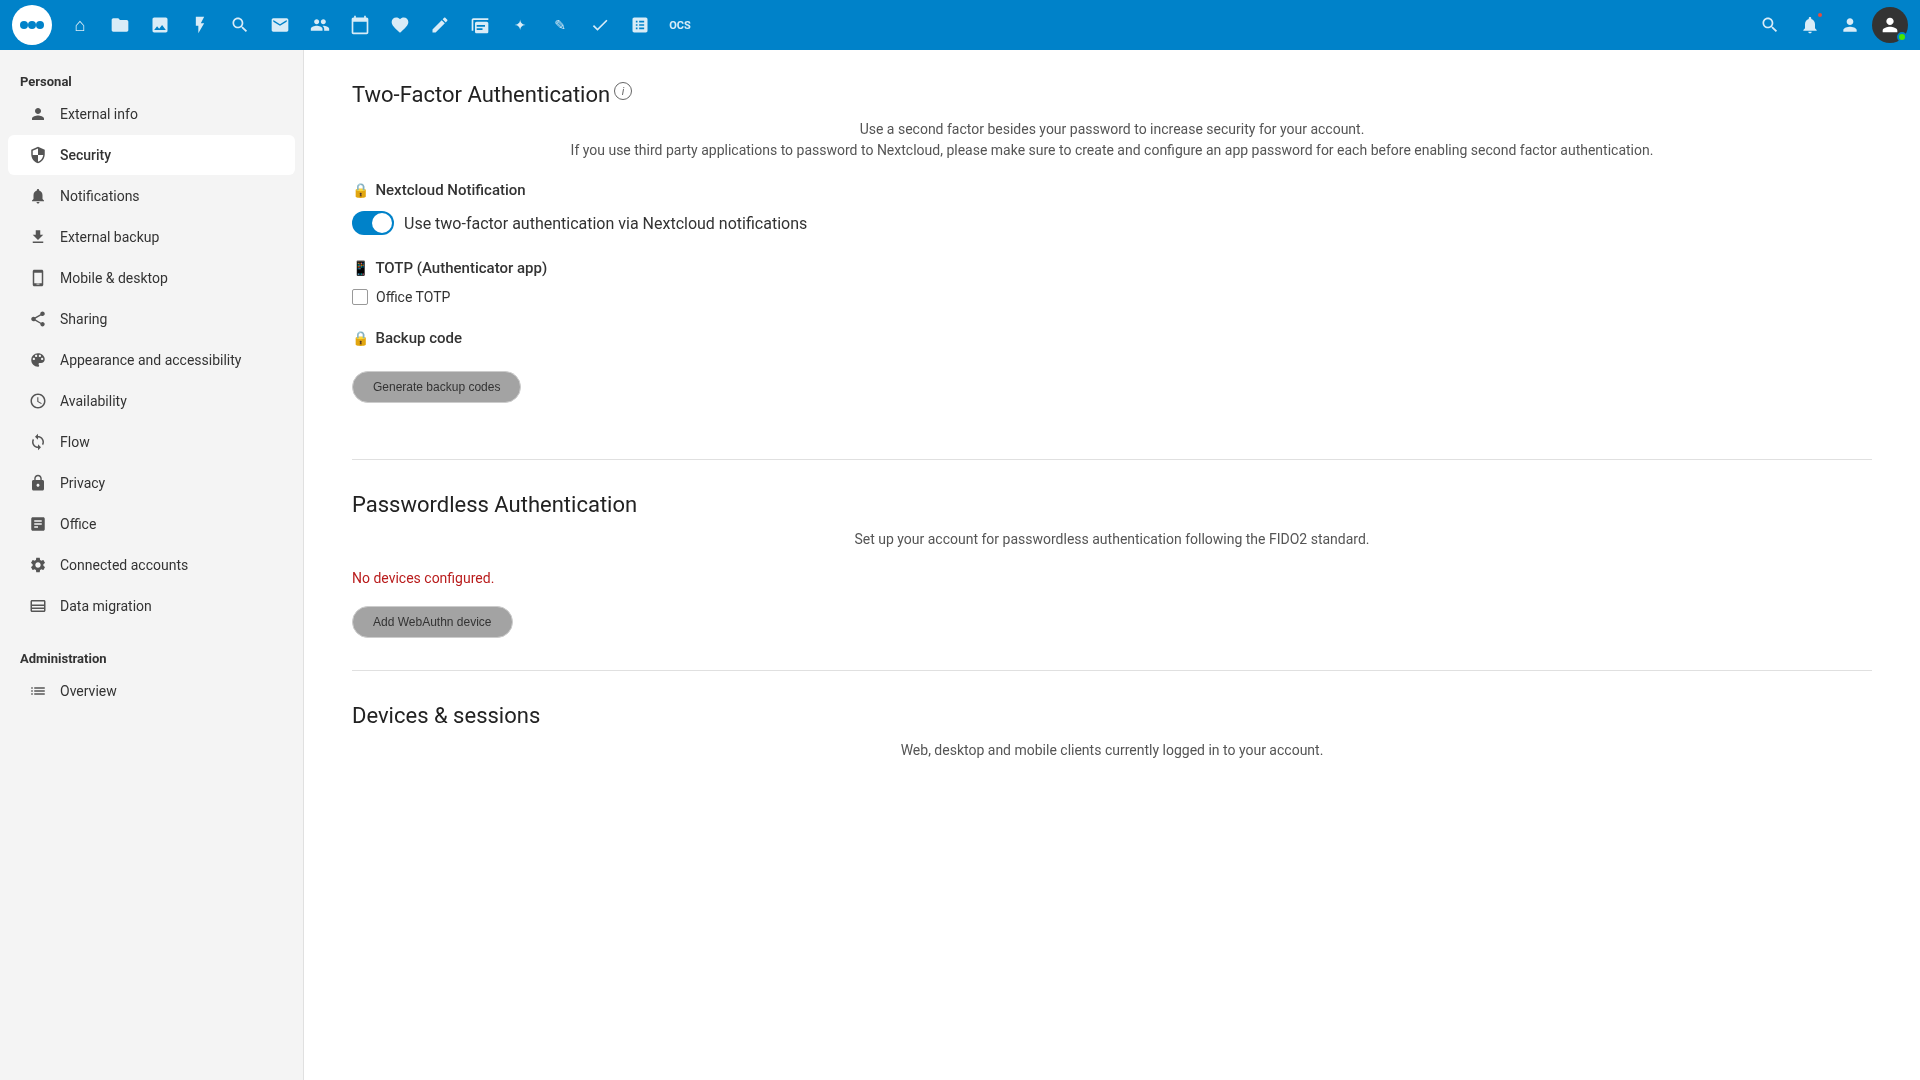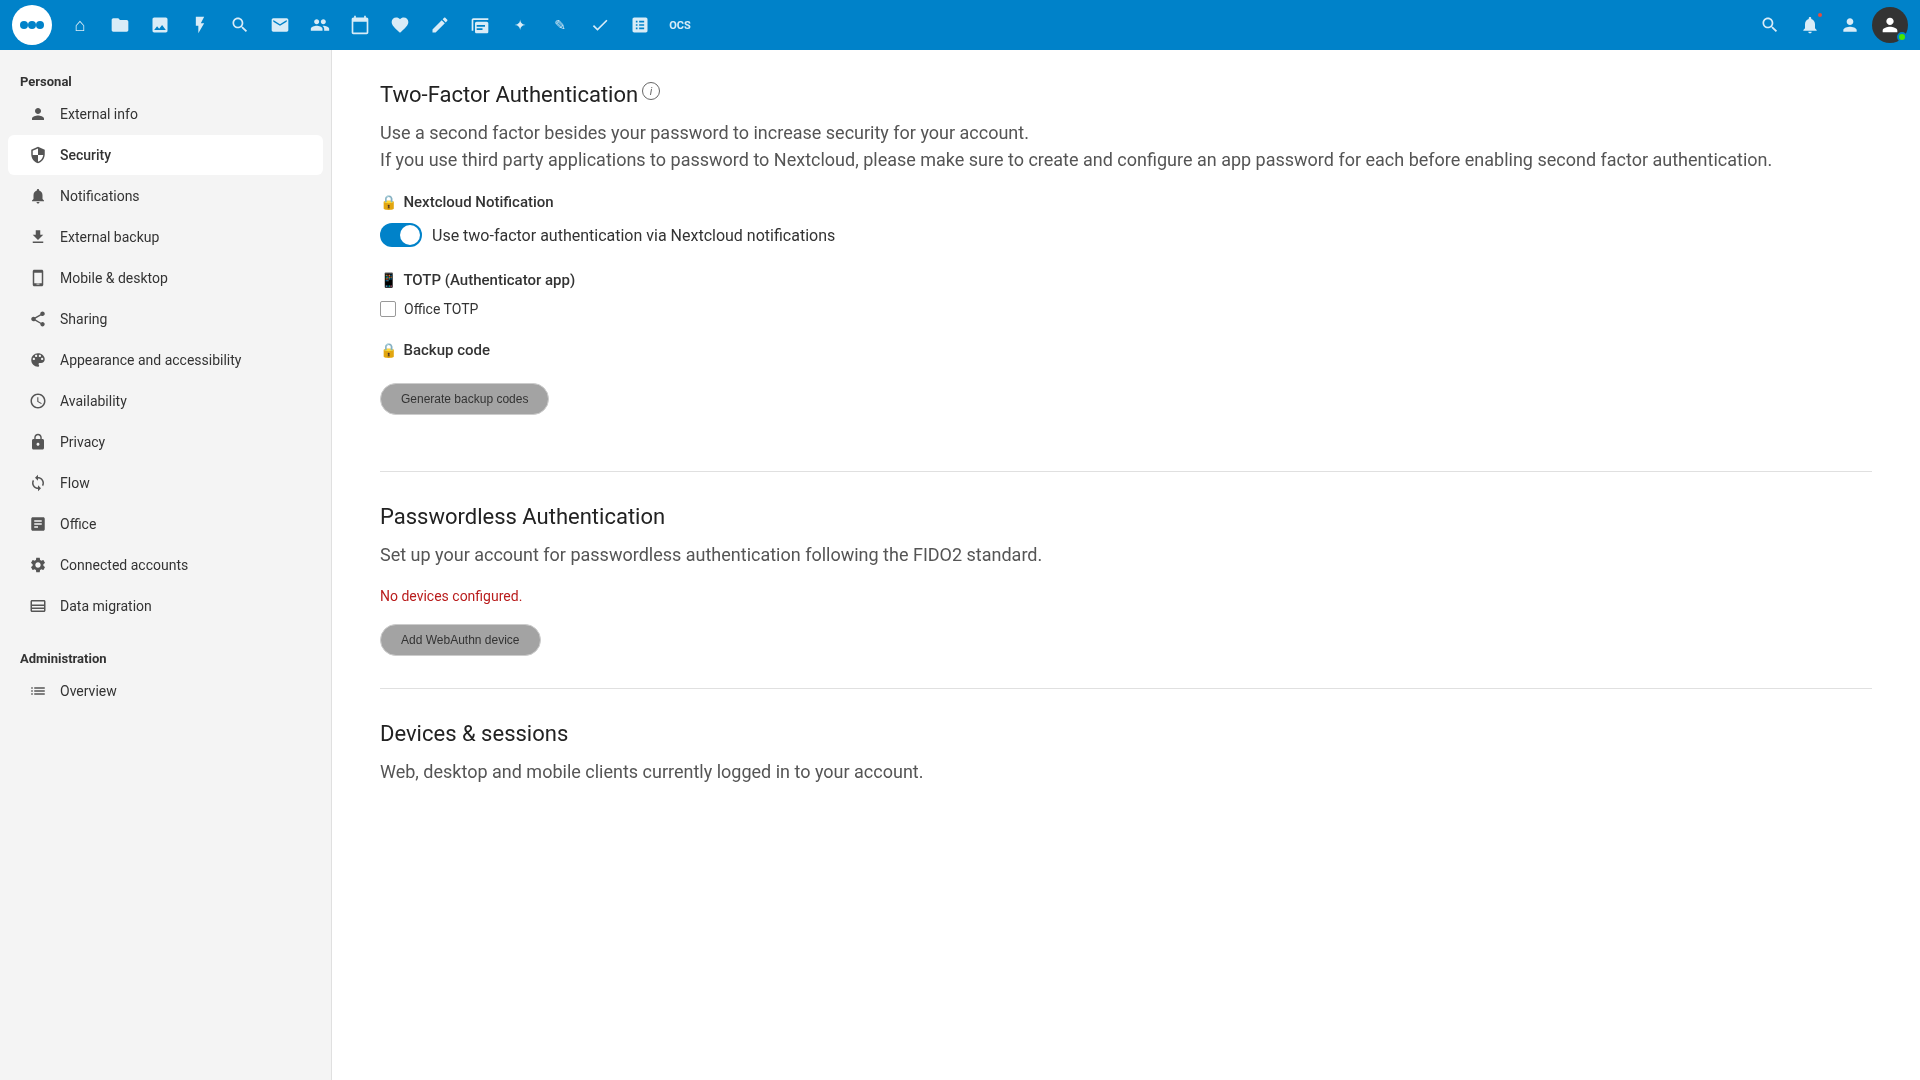--- a/index.html
+++ b/index.html
@@ -54,21 +54,21 @@
 
     
     .layout {
       display: flex;
       flex: 1;
       overflow: hidden;
     }
 
     
     .sidebar {
-      width: 332px;
+      width: 304px;
       background: #f4f4f4;
       border-right: 1px solid #e0e0e0;
       overflow-y: auto;
       flex-shrink: 0;
       padding: 16px 0;
     }
     .sidebar-section-title {
       font-size: 13px;
       font-weight: 700;
       color: #333;
@@ -117,24 +117,25 @@
     .section-title {
       font-size: 22px;
       font-weight: 400;
       color: #222;
       margin-bottom: 12px;
       display: flex;
       align-items: flex-start;
       gap: 4px;
     }
     .section-description {
-      font-size: 18px;
+      font-size: 14px;
       color: #555;
       line-height: 1.5;
       margin-bottom: 20px;
+      text-align: center;
     }
 
     
     .subsection-title {
       font-size: 15px;
       font-weight: 500;
       color: #333;
       display: flex;
       align-items: center;
       gap: 6px;
@@ -411,33 +412,33 @@
         <svg width="18" height="18" viewBox="0 0 24 24" fill="#555">
             <path d="M12 2C6.48 2 2 6.48 2 12s4.48 10 10 10 10-4.48 10-10S17.52 2 12 2zm0 18c-4.41 0-8-3.59-8-8s3.59-8 8-8 8 3.59 8 8-3.59 8-8 8zm.5-13H11v6l5.25 3.15.75-1.23-4.5-2.67V7z"></path>
           </svg>
       </div>
       <span>Availability</span>
     </div>
 
     <div class="sidebar-item">
       <div class="sidebar-item-icon">
         <svg width="18" height="18" viewBox="0 0 24 24" fill="#555">
+            <path d="M12 4V1L8 5l4 4V6c3.31 0 6 2.69 6 6 0 1.01-.25 1.97-.7 2.8l1.46 1.46C19.54 15.03 20 13.57 20 12c0-4.42-3.58-8-8-8zm0 14c-3.31 0-6-2.69-6-6 0-1.01.25-1.97.7-2.8L5.24 7.74C4.46 8.97 4 10.43 4 12c0 4.42 3.58 8 8 8v3l4-4-4-4v3z"></path>
+          </svg>
+      </div>
+      <span>Flow</span>
+    </div>
+
+    <div class="sidebar-item">
+      <div class="sidebar-item-icon">
+        <svg width="18" height="18" viewBox="0 0 24 24" fill="#555">
             <path d="M18 8h-1V6c0-2.76-2.24-5-5-5S7 3.24 7 6v2H6c-1.1 0-2 .9-2 2v10c0 1.1.9 2 2 2h12c1.1 0 2-.9 2-2V10c0-1.1-.9-2-2-2zm-6 9c-1.1 0-2-.9-2-2s.9-2 2-2 2 .9 2 2-.9 2-2 2zm3.1-9H8.9V6c0-1.71 1.39-3.1 3.1-3.1 1.71 0 3.1 1.39 3.1 3.1v2z"></path>
           </svg>
       </div>
       <span>Privacy</span>
-    </div>
-
-    <div class="sidebar-item">
-      <div class="sidebar-item-icon">
-        <svg width="18" height="18" viewBox="0 0 24 24" fill="#555">
-            <path d="M12 4V1L8 5l4 4V6c3.31 0 6 2.69 6 6 0 1.01-.25 1.97-.7 2.8l1.46 1.46C19.54 15.03 20 13.57 20 12c0-4.42-3.58-8-8-8zm0 14c-3.31 0-6-2.69-6-6 0-1.01.25-1.97.7-2.8L5.24 7.74C4.46 8.97 4 10.43 4 12c0 4.42 3.58 8 8 8v3l4-4-4-4v3z"></path>
-          </svg>
-      </div>
-      <span>Flow</span>
     </div>
 
     <div class="sidebar-item">
       <div class="sidebar-item-icon">
         <svg width="18" height="18" viewBox="0 0 24 24" fill="#555">
             <path d="M19 3H5c-1.1 0-2 .9-2 2v14c0 1.1.9 2 2 2h14c1.1 0 2-.9 2-2V5c0-1.1-.9-2-2-2zm-7 14H7v-2h5v2zm5-4H7v-2h10v2zm0-4H7V7h10v2z"></path>
           </svg>
       </div>
       <span>Office</span>
     </div>

